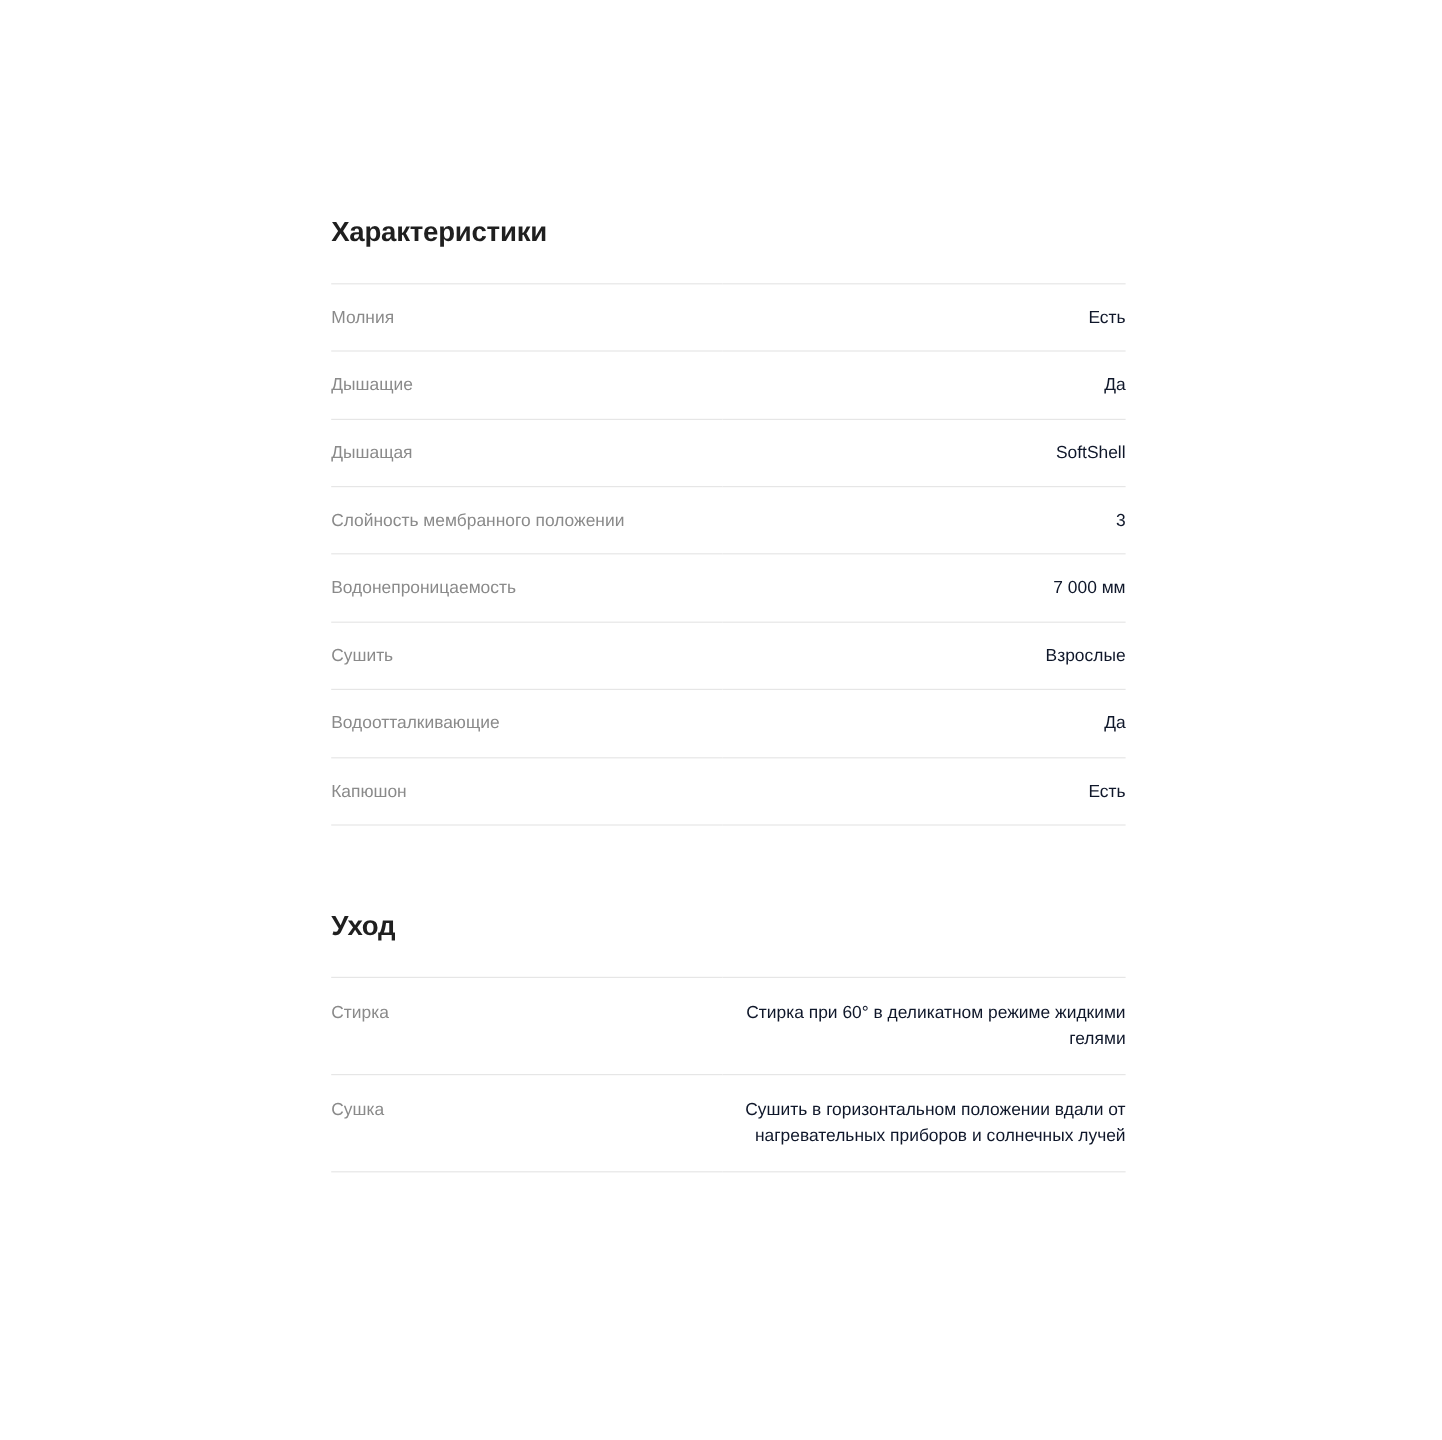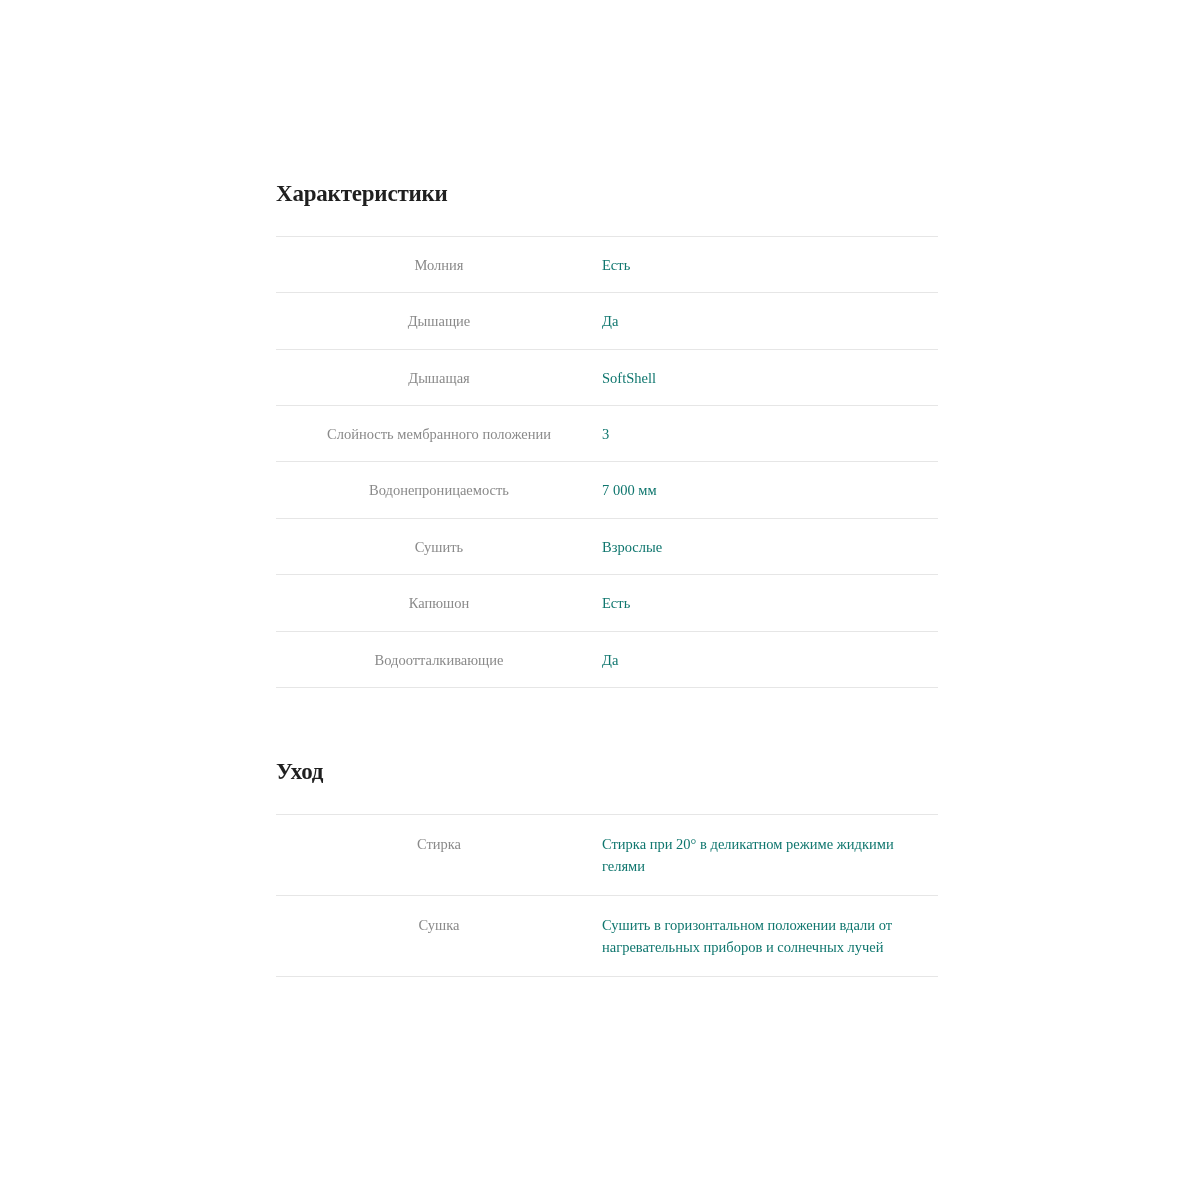--- a/index.html
+++ b/index.html
@@ -13,21 +13,20 @@
     font-family: "Liberation Sans", sans-serif;
     color: #2b2b2b;
     -webkit-font-smoothing: antialiased;
   }
 
   .page {
     position: relative;
     width: 1202px;
     height: 1200px;
     box-sizing: border-box;
-    font-family: Liberation Serif, serif;
   }
 
   .content {
     position: absolute;
     left: 276px;
     top: 180px;
     width: 662px;
   }
 
   .section {
@@ -65,25 +64,26 @@
     vertical-align: top;
     padding: 17px 0 16px 0;
     font-size: 14.5px;
     line-height: 1.55;
   }
 
   .spec-name {
     width: 326px;
     color: #8a8a8a;
     font-weight: normal;
-    text-align: center;
+    text-align: left;
   }
 
   .spec-value {
-    color: #0f766e;
+    color: #0f172a;
+    text-align: right;
   }
 
   
   .care .spec-name,
   .care .spec-value {
     padding: 18px 0 17px 0;
   }
 
   .care .spec-value {
     max-width: 336px;
@@ -117,38 +117,38 @@
           </tr>
           <tr class="spec-row">
             <td class="spec-name">Водонепроницаемость</td>
             <td class="spec-value">7 000 мм</td>
           </tr>
           <tr class="spec-row">
             <td class="spec-name">Сушить</td>
             <td class="spec-value">Взрослые</td>
           </tr>
           <tr class="spec-row">
+            <td class="spec-name">Водоотталкивающие</td>
+            <td class="spec-value">Да</td>
+          </tr>
+          <tr class="spec-row">
             <td class="spec-name">Капюшон</td>
             <td class="spec-value">Есть</td>
-          </tr>
-          <tr class="spec-row">
-            <td class="spec-name">Водоотталкивающие</td>
-            <td class="spec-value">Да</td>
           </tr>
         </tbody>
       </table>
     </section>
 
     <section class="section care">
       <h2 class="section-title">Уход</h2>
       <table class="spec-table">
         <tbody>
           <tr class="spec-row first-row">
             <td class="spec-name">Стирка</td>
-            <td class="spec-value">Стирка при 20° в деликатном режиме жидкими гелями</td>
+            <td class="spec-value">Стирка при 60° в деликатном режиме жидкими гелями</td>
           </tr>
           <tr class="spec-row">
             <td class="spec-name">Сушка</td>
             <td class="spec-value">Сушить в горизонтальном положении вдали от нагревательных приборов и солнечных лучей</td>
           </tr>
         </tbody>
       </table>
     </section>
 
   </div>

